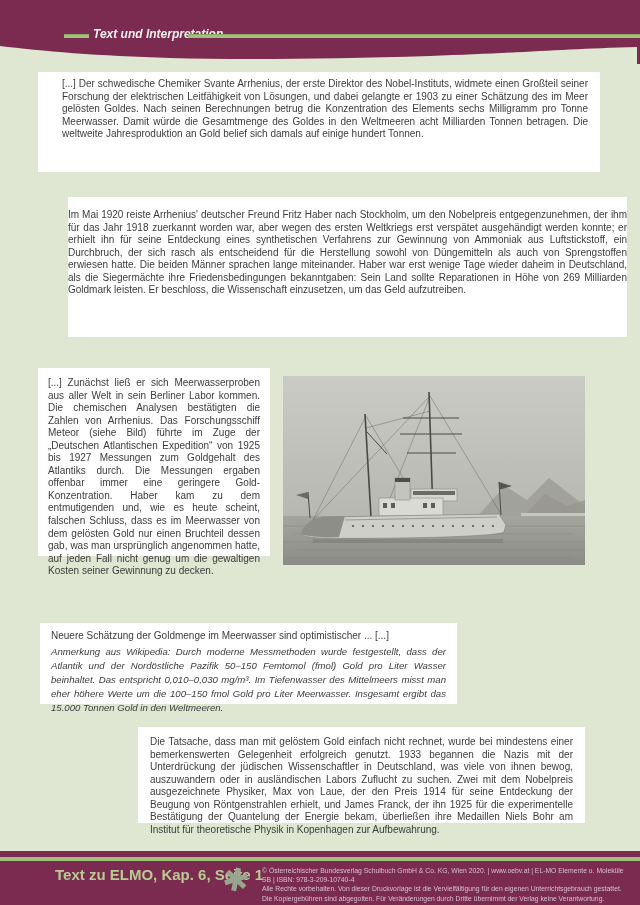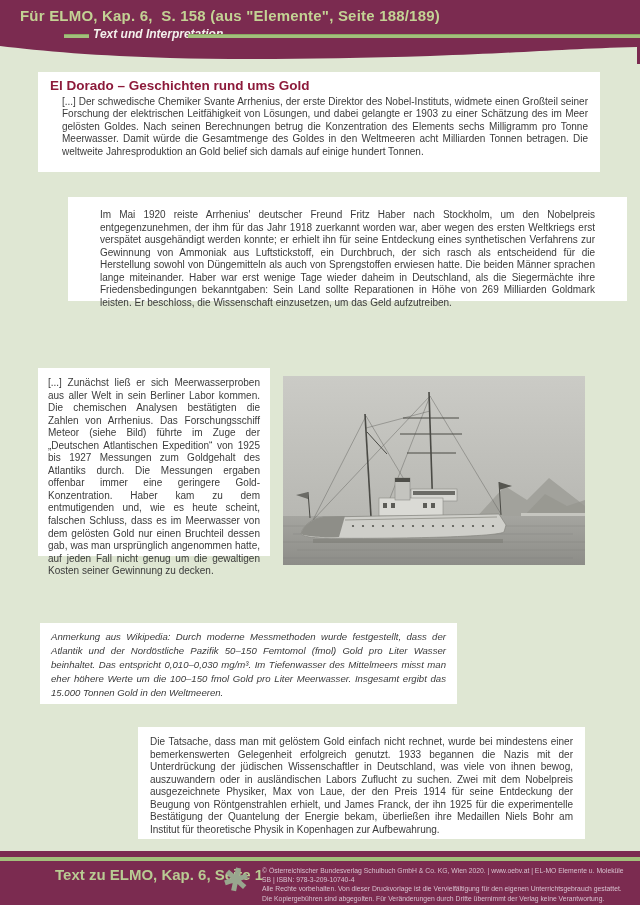--- a/index.html
+++ b/index.html
@@ -30,28 +30,28 @@
     position:absolute;background:#ffffff;
     color:#3b3b3b;
     font-size:10px;line-height:12.55px;
     box-sizing:border-box;
   }
   .box-1{left:38px;top:72px;width:562px;height:100px;padding:6px 12px;}
   .box-1 .box-heading{
     color:#8c1a3a;font-weight:bold;font-size:13.5px;margin:2px 0 3px 0;
   }
   .box-1 .box-text{text-align:justify;margin-left:12px;}
-  .box-2{left:68px;top:197px;width:559px;height:104px;padding:12px 32px;}
+  .box-2{left:68px;top:197px;width:559px;height:140px;padding:12px 0;}
   .box-2 .box-text{text-align:justify;}
   .box-3{left:38px;top:368px;width:232px;height:188px;padding:9px 10px;}
   .box-3 .box-text{text-align:justify;}
   .box-4{left:40px;top:623px;width:417px;height:81px;padding:7px 11px;}
   .box-4 .box-line1{margin-bottom:2px;}
   .box-4 .box-note{font-style:italic;font-size:9.6px;line-height:14px;text-align:justify;}
-  .box-5{left:138px;top:727px;width:447px;height:112px;padding:9px 12px;}
+  .box-5{left:138px;top:727px;width:447px;height:96px;padding:9px 12px;}
   .box-5 .box-text{text-align:justify;}
   
   .photo{
     position:absolute;left:283px;top:376px;width:302px;height:189px;
     overflow:hidden;
   }
   
   .footer-maroon-line{position:absolute;left:0;top:851px;width:640px;height:6px;background:#7b2b50;}
   .footer-green-line{position:absolute;left:0;top:857px;width:640px;height:4px;background:#a3bf7c;}
   .footer-body{position:absolute;left:0;top:861px;width:640px;height:44px;background:#7b2b50;}
@@ -70,27 +70,25 @@
   }
 </style>
 </head>
 <body>
 
 <div class="page">
 
   <svg class="header-svg" width="640" height="70" viewBox="0 0 640 70" aria-hidden="true">
     <path d="M0,0 H640 V64 H637 V47 C560,49 520,53 430,56 C330,59 240,60 170,58 C100,56 40,51 0,46 Z" fill="#7b2b50"></path>
   </svg>
-  <div class="header-title">Für ELMO, Kap. 6,  S. 158 (aus "Elemente", Seite 188/189)</div>
   <div class="hline hline-left"></div>
   <div class="header-subtitle">Text und Interpretation</div>
   <div class="hline hline-right"></div>
 
   <div class="box box-1">
-    <div class="box-heading">El Dorado  –  Geschichten rund ums Gold</div>
     <div class="box-text">[...] Der schwedische Chemiker Svante Arrhenius, der erste Direktor des Nobel-Instituts, widmete einen Großteil seiner Forschung der elektrischen Leitfähigkeit von Lösungen, und dabei gelangte er 1903 zu einer Schätzung des im Meer gelösten Goldes. Nach seinen Berechnungen betrug die Konzentration des Elements sechs Milligramm pro Tonne Meerwasser. Damit würde die Gesamtmenge des Goldes in den Weltmeeren acht Milliarden Tonnen betragen. Die weltweite Jahresproduktion an Gold belief sich damals auf einige hundert Tonnen.</div>
   </div>
 
   <div class="box box-2">
     <div class="box-text">Im Mai 1920 reiste Arrhenius' deutscher Freund Fritz Haber nach Stockholm, um den Nobelpreis entgegenzunehmen, der ihm für das Jahr 1918 zuerkannt worden war, aber wegen des ersten Weltkriegs erst verspätet ausgehändigt werden konnte; er erhielt ihn für seine Entdeckung eines synthetischen Verfahrens zur Gewinnung von Ammoniak aus Luftstickstoff, ein Durchbruch, der sich rasch als entscheidend für die Herstellung sowohl von Düngemitteln als auch von Sprengstoffen erwiesen hatte. Die beiden Männer sprachen lange miteinander. Haber war erst wenige Tage wieder daheim in Deutschland, als die Siegermächte ihre Friedensbedingungen bekanntgaben: Sein Land sollte Reparationen in Höhe von 269 Milliarden Goldmark leisten. Er beschloss, die Wissenschaft einzusetzen, um das Geld aufzutreiben.</div>
   </div>
 
   <div class="box box-3">
     <div class="box-text">[...] Zunächst ließ er sich Meerwasserproben aus aller Welt in sein Berliner Labor kommen. Die chemischen Analysen bestätigten die Zahlen von Arrhenius. Das Forschungsschiff Meteor (siehe Bild) führte im Zuge der „Deutschen Atlantischen Expedition“ von 1925 bis 1927 Messungen zum Goldgehalt des Atlantiks durch. Die Messungen ergaben offenbar immer eine geringere Gold-Konzentration. Haber kam zu dem entmutigenden und, wie es heute scheint, falschen Schluss, dass es im Meerwasser von dem gelösten Gold nur einen Bruchteil dessen gab, was man ursprünglich angenommen hatte, auf jeden Fall nicht genug um die gewaltigen Kosten seiner Gewinnung zu decken.</div>
   </div>
@@ -178,20 +176,21 @@
       <line x1="218" y1="139" x2="216" y2="106" stroke="#4a4a45" stroke-width="1"></line>
       <polygon points="216,106 229,110 216,114" fill="#55554f"></polygon>
       <line x1="27" y1="142" x2="25" y2="116" stroke="#4a4a45" stroke-width="1"></line>
       <polygon points="25,116 13,119 25,123" fill="#6b6b66"></polygon>
 
       <rect x="30" y="163" width="190" height="4" fill="#7d7d77" opacity="0.6"></rect>
     </svg>
   </div>
 
   <div class="box box-4">
+    <div class="box-line1">Neuere Schätzung der Goldmenge im Meerwasser sind optimistischer ... [...]</div>
     <div class="box-note">Anmerkung aus Wikipedia: Durch moderne Messmethoden wurde festgestellt, dass der Atlantik und der Nordöstliche Pazifik 50–150 Femtomol (fmol) Gold pro Liter Wasser beinhaltet. Das entspricht 0,010–0,030 mg/m³. Im Tiefenwasser des Mittelmeers misst man eher höhere Werte um die 100–150 fmol Gold pro Liter Meerwasser. Insgesamt ergibt das 15.000 Tonnen Gold in den Weltmeeren.</div>
   </div>
 
   <div class="box box-5">
     <div class="box-text">Die Tatsache, dass man mit gelöstem Gold einfach nicht rechnet, wurde bei mindestens einer bemerkenswerten Gelegenheit erfolgreich genutzt. 1933 begannen die Nazis mit der Unterdrückung der jüdischen Wissenschaftler in Deutschland, was viele von ihnen bewog, auszuwandern oder in ausländischen Labors Zuflucht zu suchen. Zwei mit dem Nobelpreis ausgezeichnete Physiker, Max von Laue, der den Preis 1914 für seine Entdeckung der Beugung von Röntgenstrahlen erhielt, und James Franck, der ihn 1925 für die experimentelle Bestätigung der Quantelung der Energie bekam, überließen ihre Medaillen Niels Bohr am Institut für theoretische Physik in Kopenhagen zur Aufbewahrung.</div>
   </div>
 
   <div class="footer-maroon-line"></div>
   <div class="footer-green-line"></div>
   <div class="footer-body"></div>

